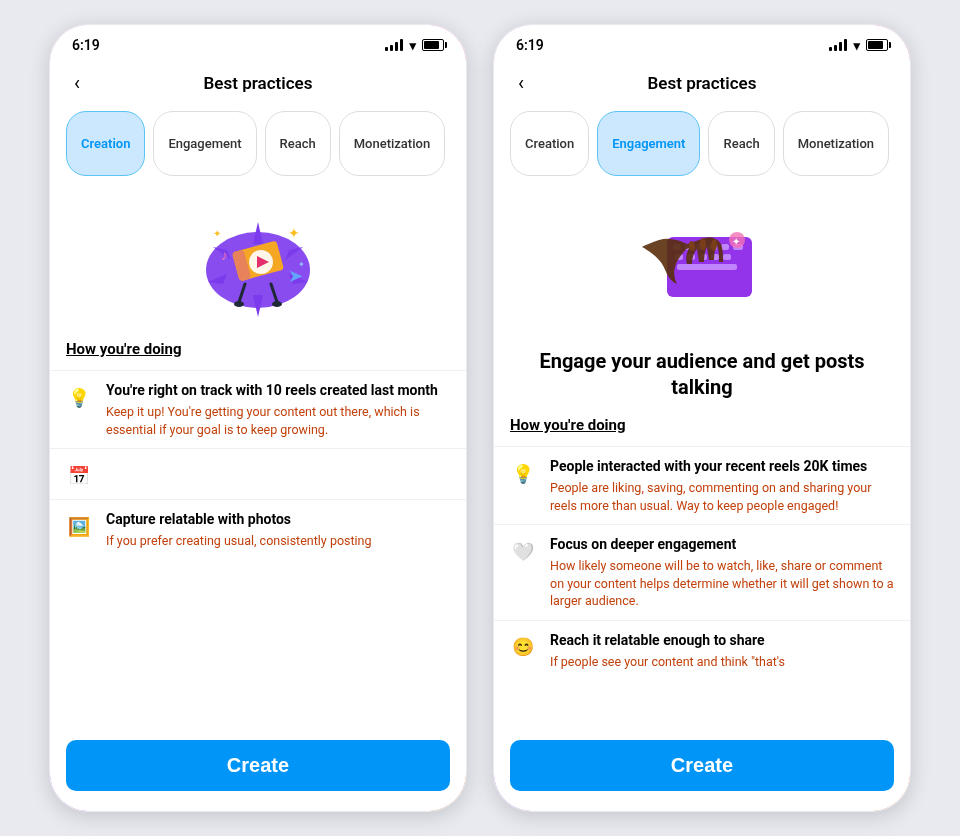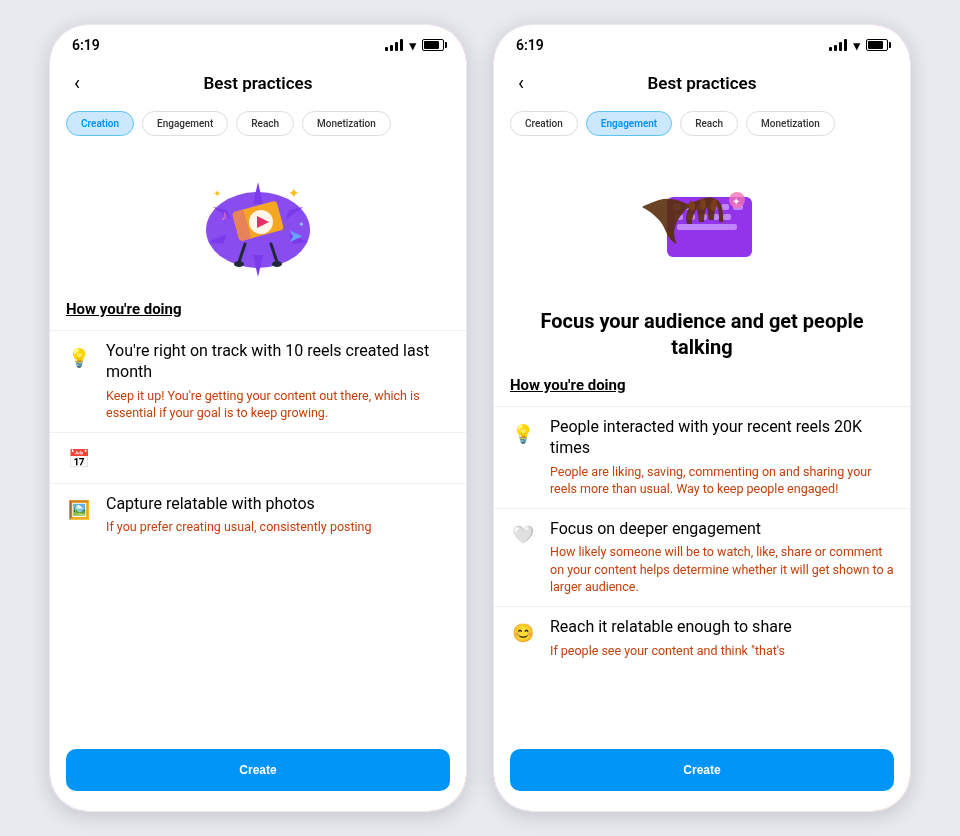--- a/index.html
+++ b/index.html
@@ -124,23 +124,23 @@
       font-size: 17px;
       font-weight: 600;
     }
     .tabs-row {
       display: flex;
       gap: 8px;
       padding: 0 16px 16px;
       overflow: visible;
     }
     .tab-pill {
-      padding: 6px 14px;
+      padding: 24px 14px;
       border-radius: 20px;
-      font-size: 10px;
+      font-size: 13px;
       font-weight: 500;
       border: 1.5px solid #ddd;
       background: #fff;
       color: #333;
       cursor: pointer;
       white-space: nowrap;
     }
     .tab-pill.active {
       background: #cce8ff;
       border-color: #5bc4f5;
@@ -182,42 +182,42 @@
       height: 28px;
       flex-shrink: 0;
       display: flex;
       align-items: center;
       justify-content: center;
       margin-top: 2px;
       font-size: 18px;
     }
     .tip-content {}
     .tip-title {
-      font-size: 16px;
-      font-weight: 400;
+      font-size: 14px;
+      font-weight: 700;
       margin-bottom: 4px;
       line-height: 1.3;
     }
     .tip-desc {
       font-size: 12.5px;
       color: #c2410c;
       line-height: 1.4;
     }
     .bottom-btn-area {
       margin-top: auto;
       padding: 12px 16px 20px;
     }
     .create-btn {
       width: 100%;
       padding: 14px;
       background: #0095f6;
       color: #fff;
       border: none;
       border-radius: 10px;
-      font-size: 12px;
+      font-size: 20px;
       font-weight: 600;
       cursor: pointer;
     }
     .tips-list {
       flex: 1;
       overflow: hidden;
     }
     .gradient-bottom {
       height: 30px;
       background: linear-gradient(to bottom, rgba(255,255,255,0), #fff);
@@ -379,21 +379,21 @@
           <text x="95" y="43" font-size="10" fill="white">✦</text>
 
           <path d="M5,45 C5,45 15,50 22,58 C26,62 28,68 30,72 C32,76 35,80 40,82 C38,78 36,72 38,65 C39,60 42,56 45,52 C48,48 50,46 52,46 C50,50 48,56 50,62 L55,62 C55,56 57,50 60,47 L62,60 L67,60 C67,54 68,48 70,45 L72,58 L77,58 C77,52 78,46 80,43 C82,48 82,54 82,60 L86,60 C86,54 86,47 84,42 C80,36 74,34 68,36 C62,38 56,40 50,42 C42,38 32,35 22,38 C14,41 8,43 5,45Z" fill="#5a2d0c" opacity="0.9"></path>
 
           <ellipse cx="55" cy="44" rx="3" ry="5" fill="#7a3f1a" transform="rotate(-10,55,44)"></ellipse>
           <ellipse cx="66" cy="42" rx="3" ry="6" fill="#7a3f1a" transform="rotate(-5,66,42)"></ellipse>
           <ellipse cx="77" cy="43" rx="3" ry="6" fill="#7a3f1a" transform="rotate(5,77,43)"></ellipse>
         </svg>
       </div>
 
-      <div class="hero-title">Focus your audience and get people talking</div>
+      <div class="hero-title">Engage your audience and get posts talking</div>
 
       <div class="section-label">How you're doing</div>
 
       <div class="tips-list">
         <div class="tip-item">
           <div class="tip-icon">💡</div>
           <div class="tip-content">
             <div class="tip-title">People interacted with your recent reels 20K times</div>
             <div class="tip-desc">People are liking, saving, commenting on and sharing your reels more than usual. Way to keep people engaged!</div>
           </div>

